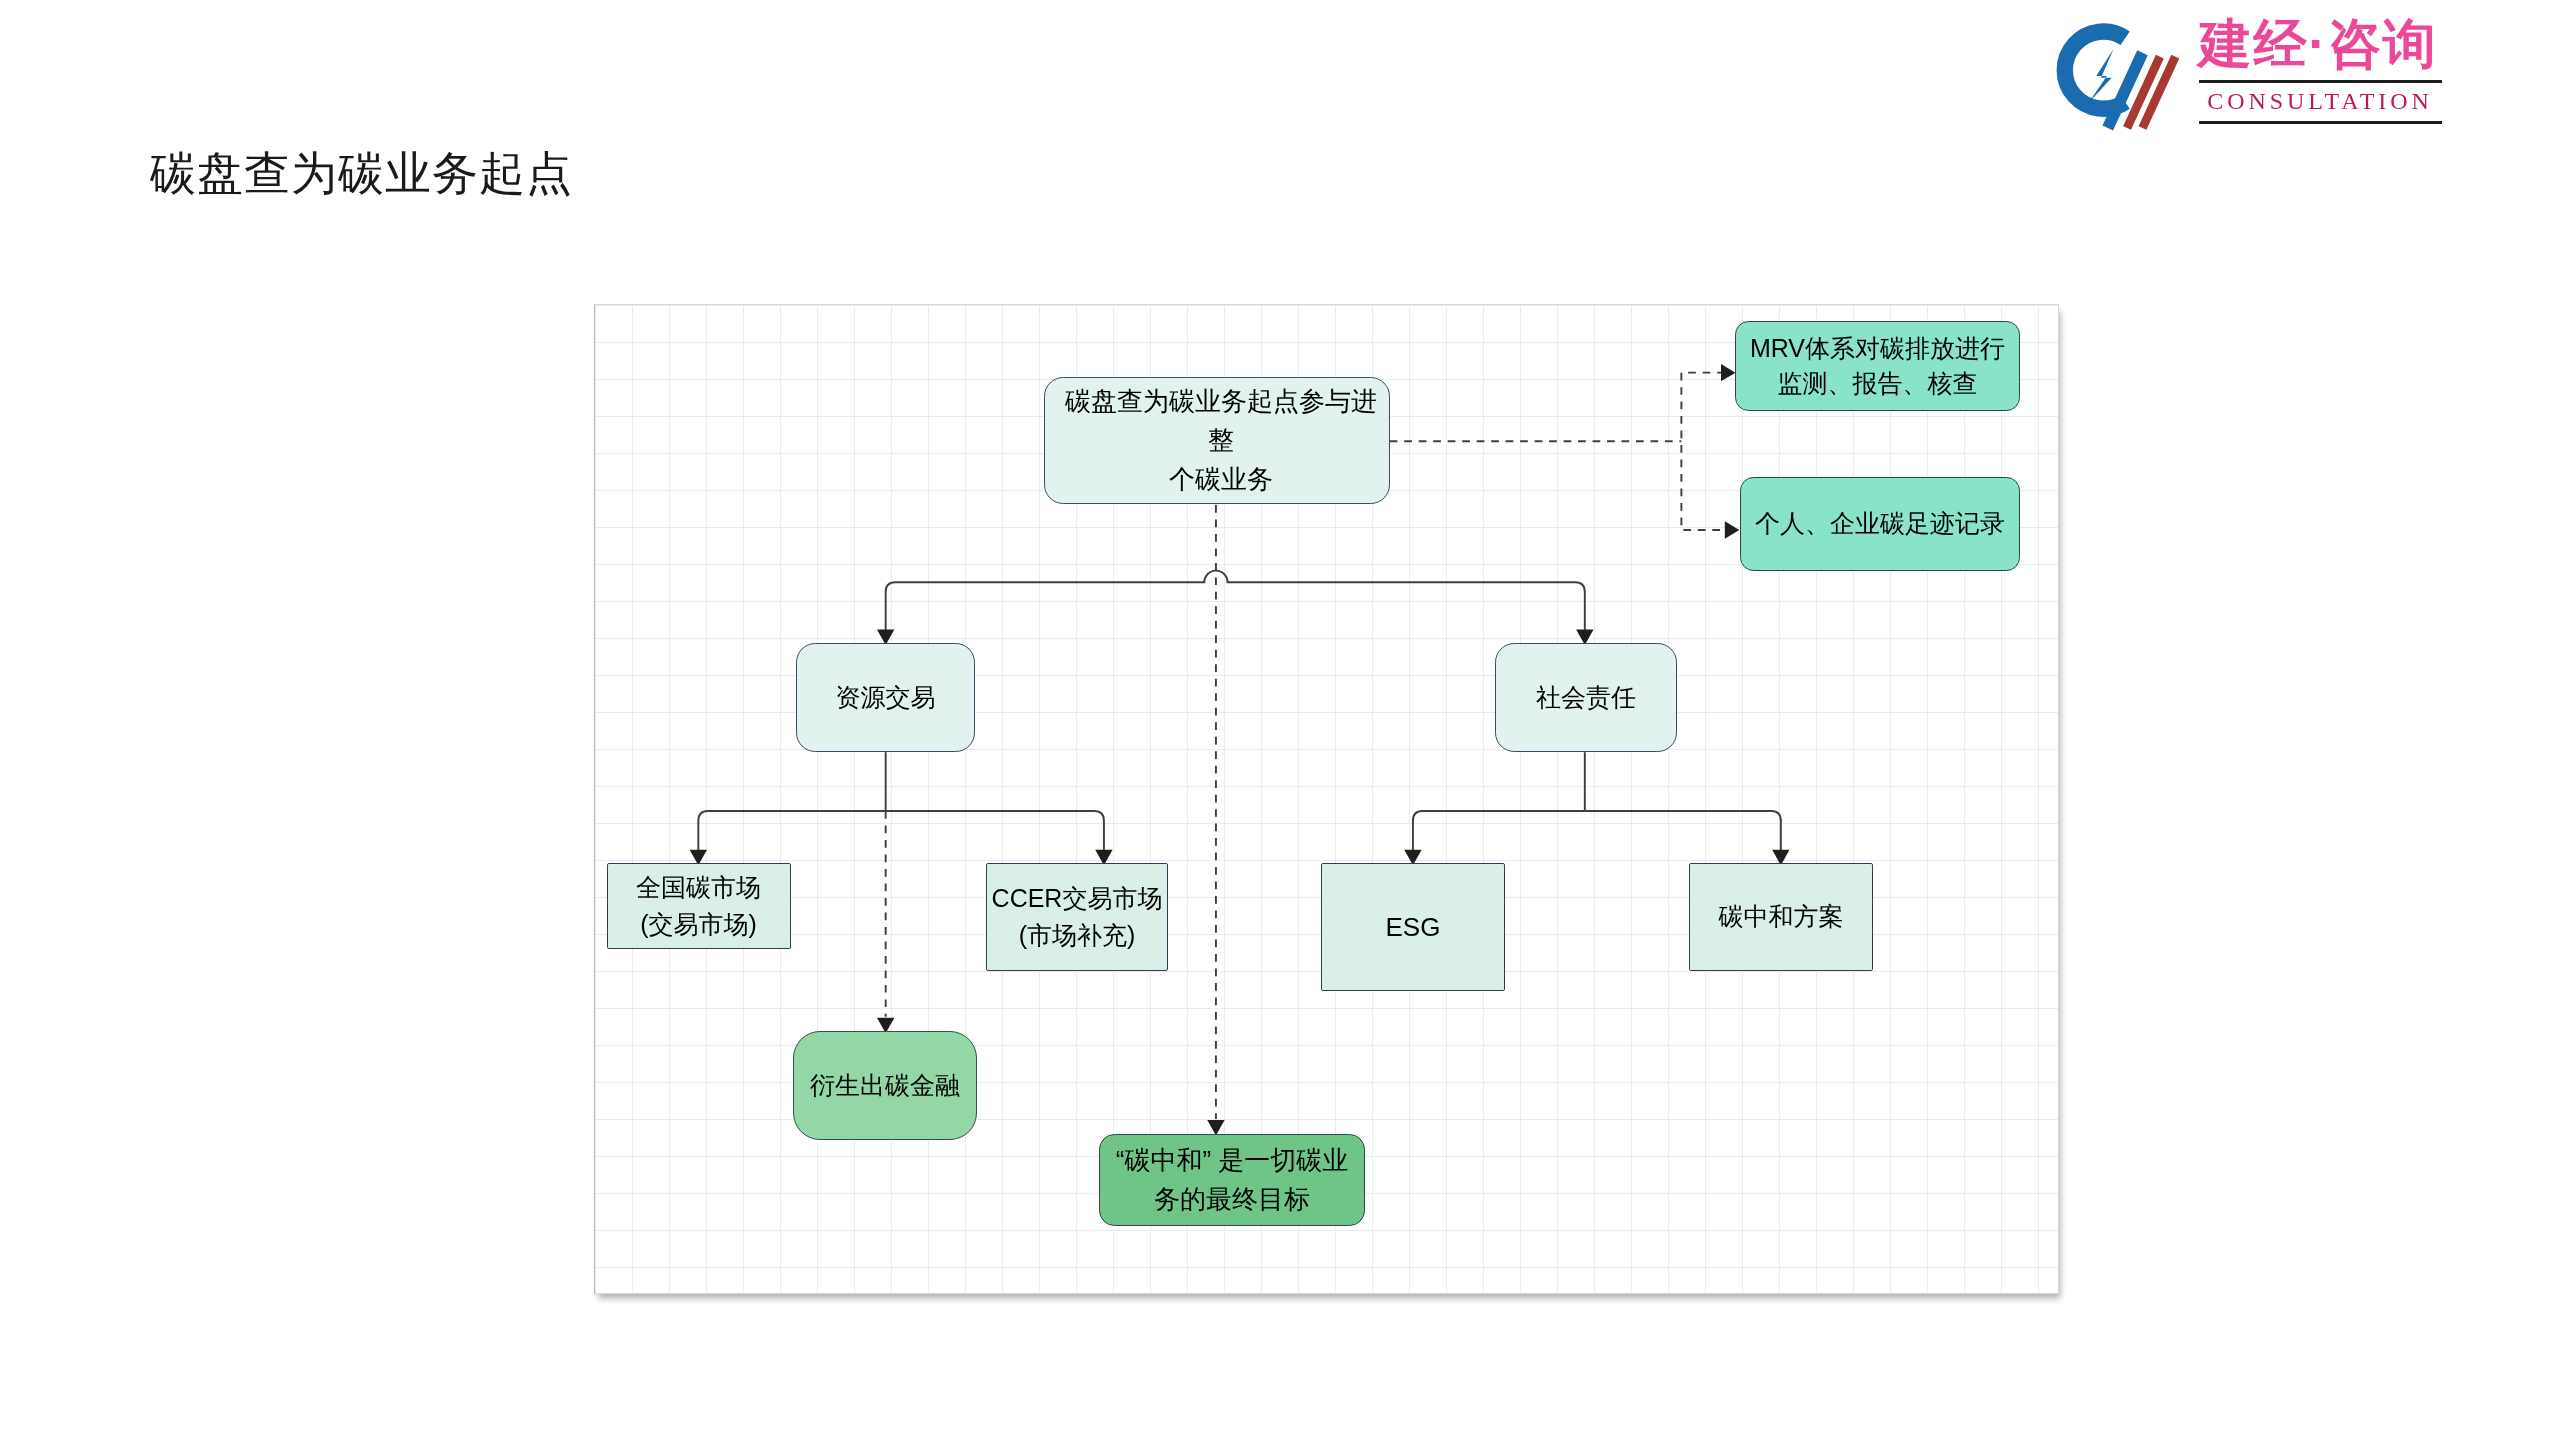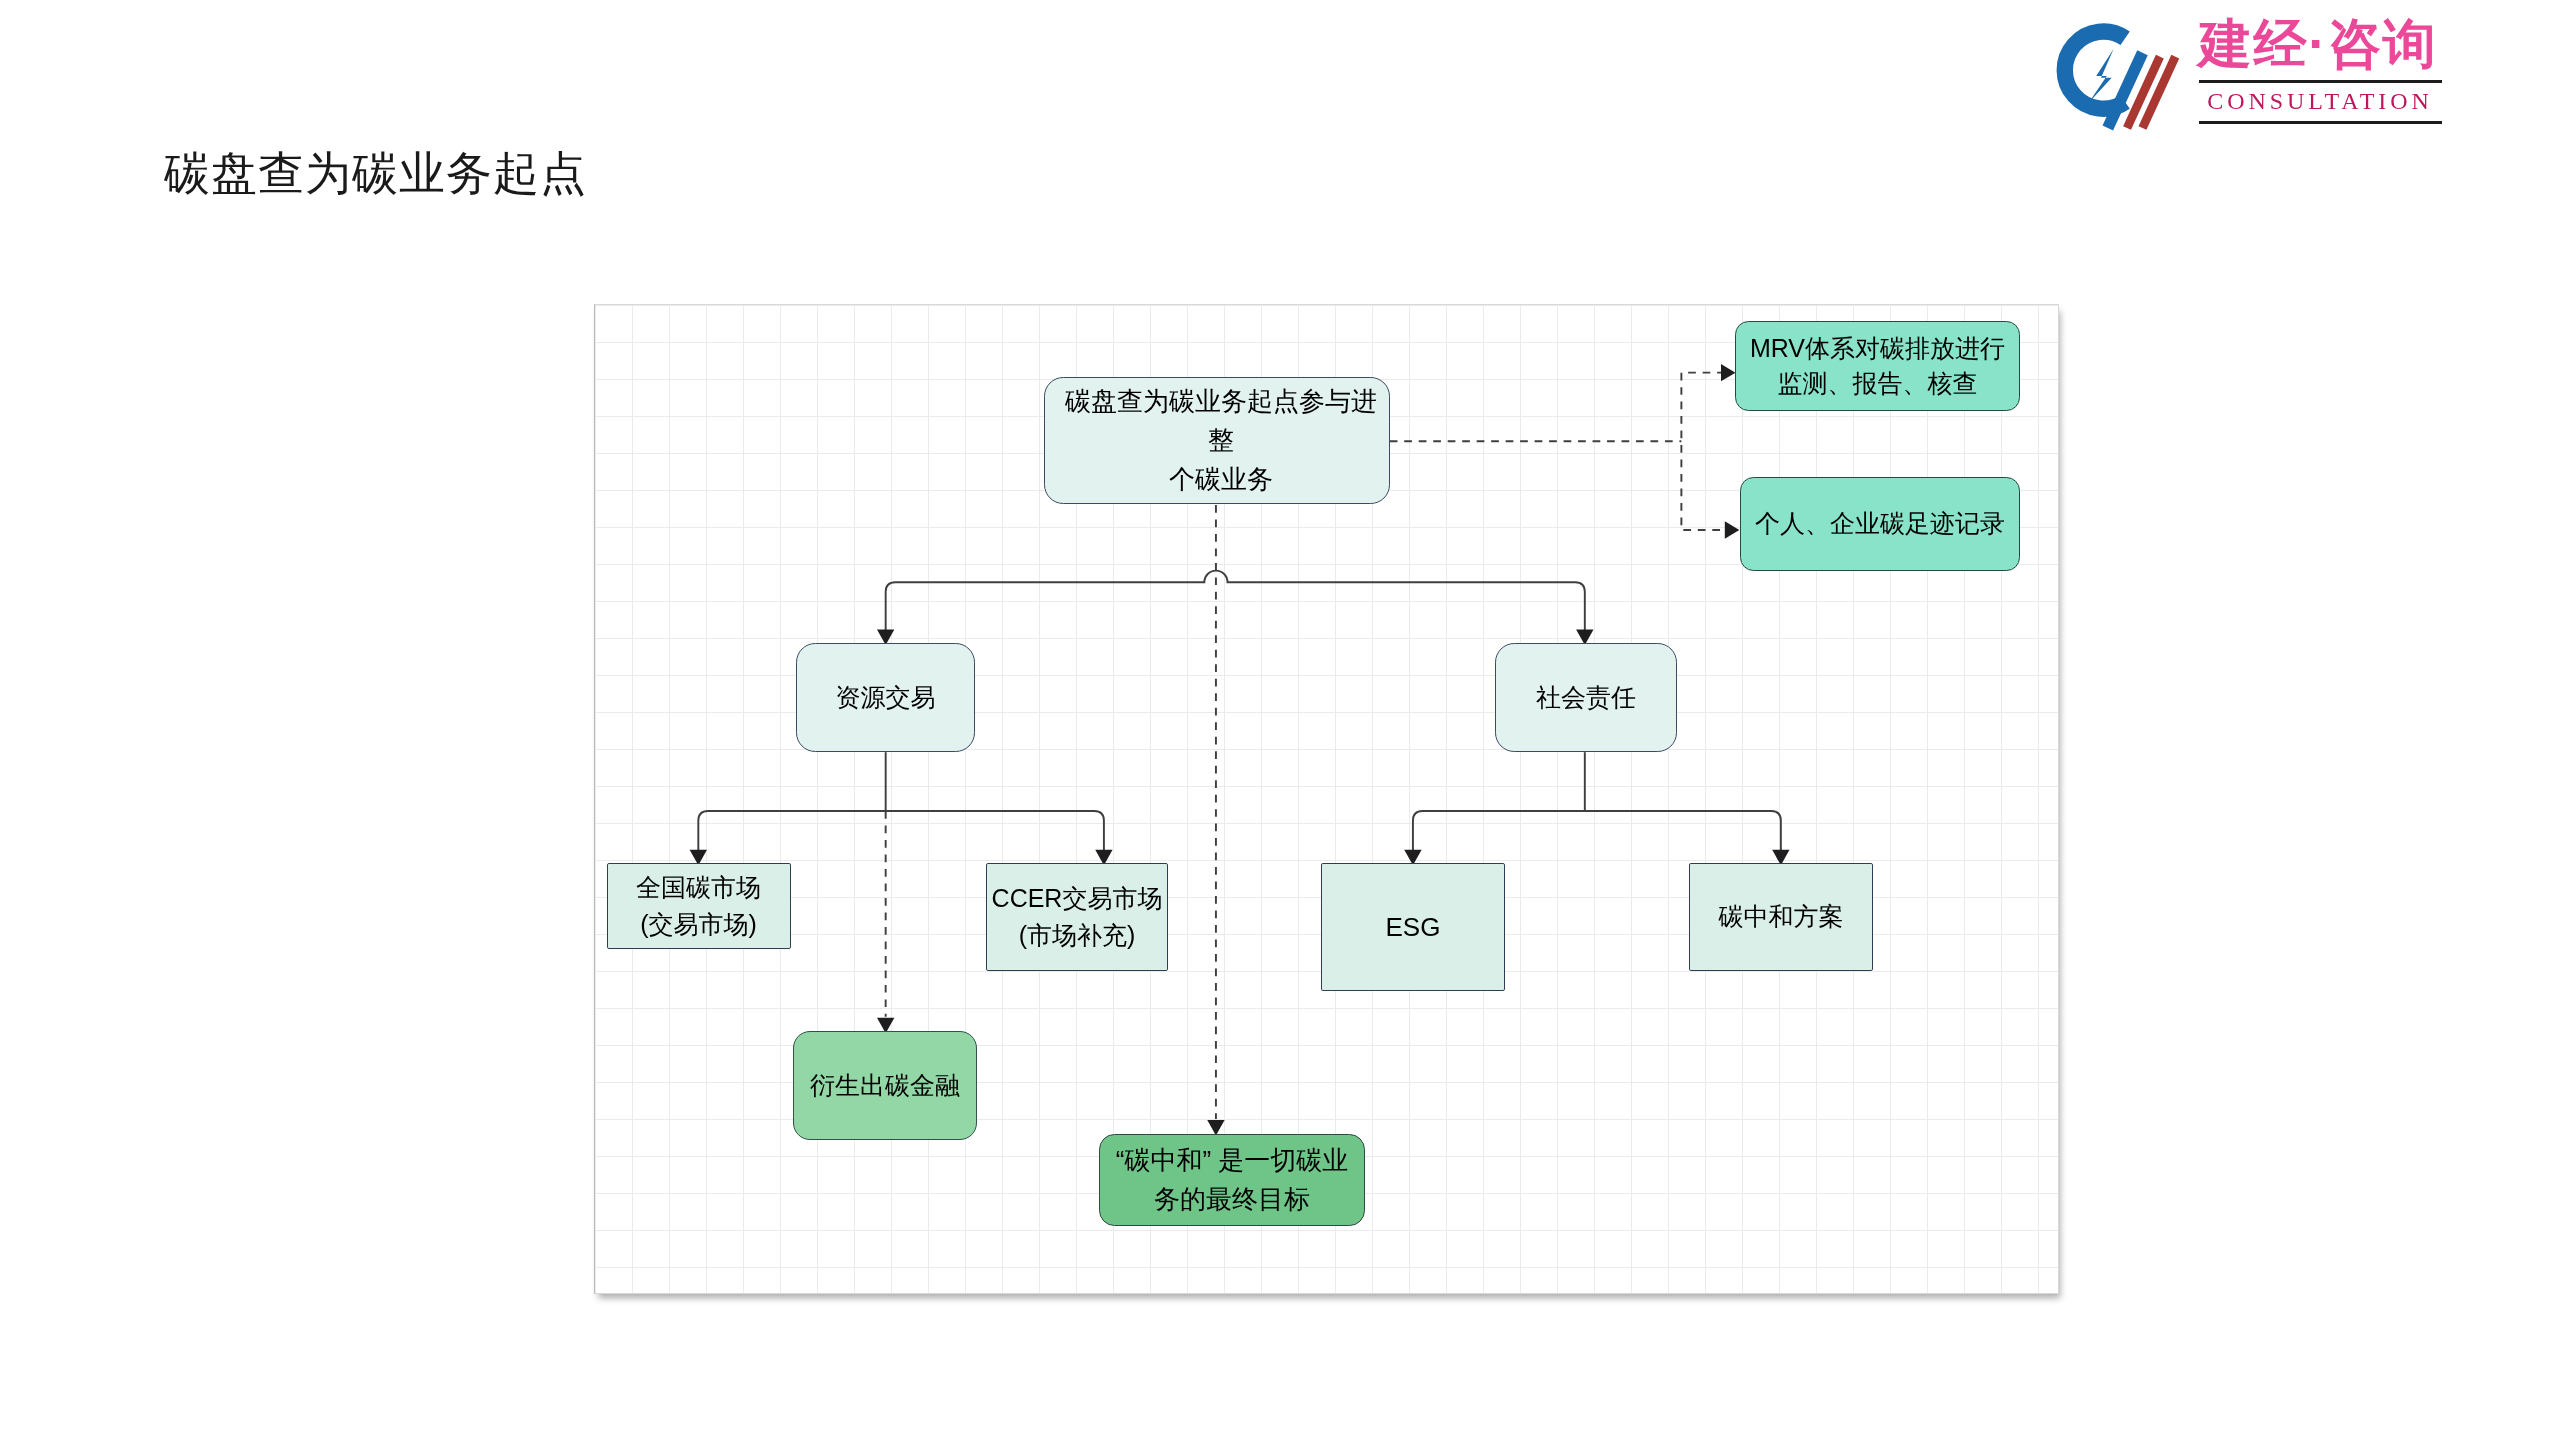--- a/index.html
+++ b/index.html
@@ -3,21 +3,21 @@
 <meta charset="utf-8">
 <style>
   html,body{margin:0;padding:0;background:#ffffff;}
   .slide{
     position:relative;width:2576px;height:1449px;background:#ffffff;overflow:hidden;
     font-family:"Liberation Sans","DejaVu Sans",sans-serif;
   }
 
   
   .title{
-    position:absolute;left:164px;top:143px;margin:0;
+    position:absolute;left:150px;top:143px;margin:0;
     font-size:46px;font-weight:500;color:#1a1a1a;letter-spacing:1px;
   }
   .logo{position:absolute;left:2048px;top:13.5px;display:flex;align-items:flex-start;}
   .logo-icon{display:block;}
   .logo-text{margin-left:15.5px;width:243px;}
   .logo-brand{font-size:53px;font-weight:700;color:#ec4899;letter-spacing:1.9px;white-space:nowrap;line-height:1.15;}
   .logo-rule{height:2.9px;background:#1c1c1c;width:100%;}
   .logo-rule.top{margin:5.8px 0 4.8px 0;}
   .logo-rule.bottom{margin-top:5.8px;}
   .logo-sub{
@@ -41,21 +41,21 @@
 
   .node{
     position:absolute;box-sizing:border-box;
     display:flex;align-items:center;justify-content:center;
     text-align:center;white-space:pre-line;
     font-size:25px;line-height:1.5;color:#000000;
   }
   .node.soft{background:#e2f2ef;border:1.9px solid #3c4b63;border-radius:19.3px;}
   .node.rect{background:#d9efe8;border:1.9px solid #2e3e52;border-radius:1.9px;}
   .node.teal{background:#88e3c9;border:1.9px solid #274a40;border-radius:13.5px;}
-  .node.green{background:#92d7a5;border:1.9px solid #2f5347;border-radius:17px;}
+  .node.green{background:#92d7a5;border:1.9px solid #2f5347;border-radius:27px;}
   .node.deep{background:#6fc487;border:1.9px solid #2c4a45;border-radius:15.5px;}
 
   .wire{stroke:#3f3f3f;stroke-width:2;fill:none;}
   .wire.dashed{stroke-dasharray:8 7;}
   .arrow{fill:#1e1e1e;stroke:none;}
 </style>
 </head>
 <body>
 
 <div class="slide">

